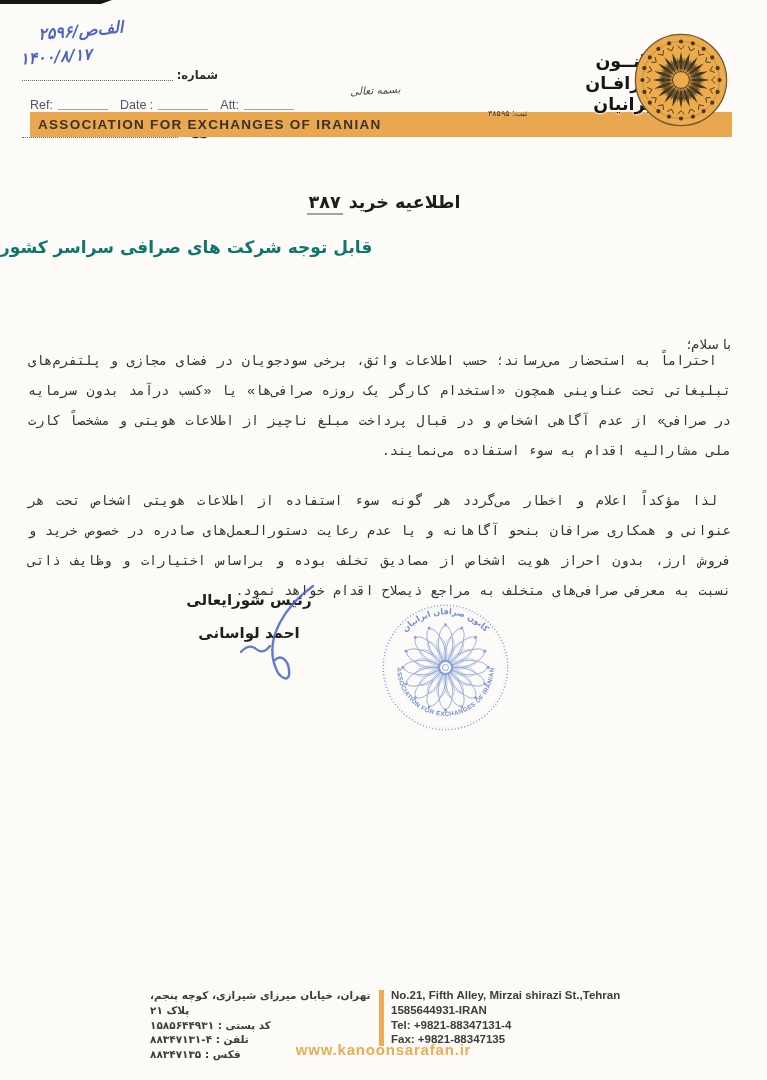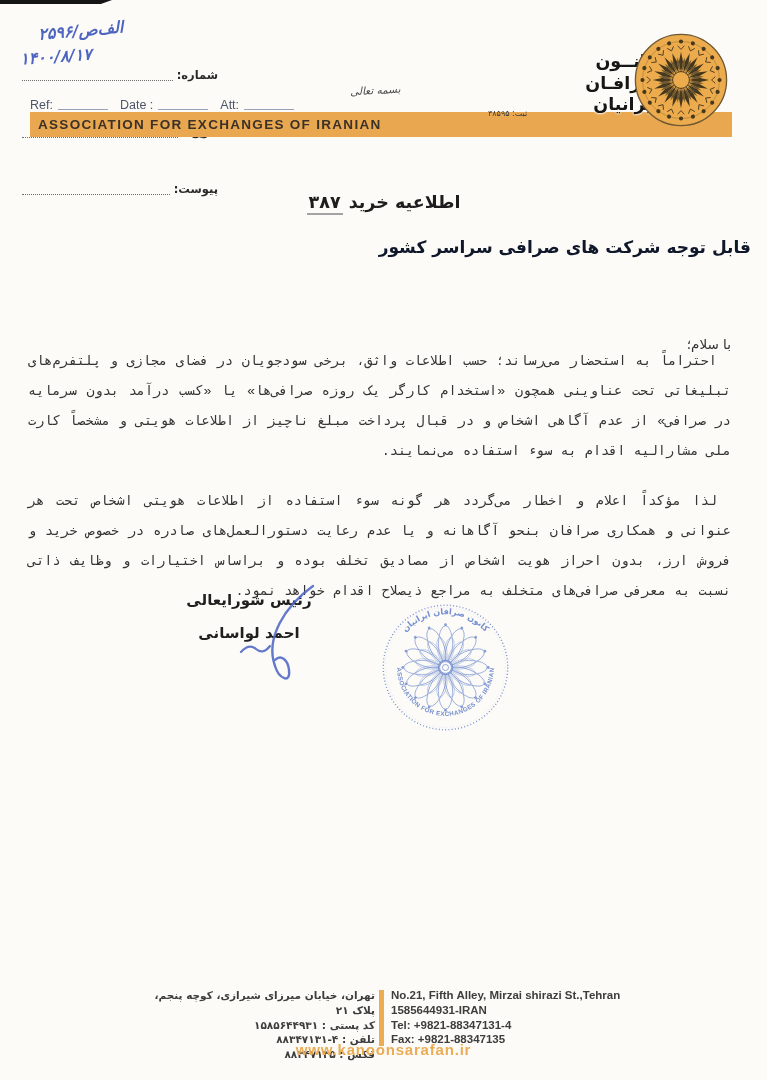--- a/index.html
+++ b/index.html
@@ -39,40 +39,40 @@
   .wordmark div{font-size:17.5px;line-height:21.5px;white-space:nowrap;}
   .wordmark .outlined{text-shadow:0 0 2px #fff,0 0 2px #fff,0 0 3px #fff;}
   .registration{position:absolute;left:488px;top:109px;z-index:3;font-family:"DejaVu Sans",sans-serif;
     font-size:8px;color:#3c3c3c;direction:rtl;}
   .emblem{position:absolute;left:634px;top:33px;width:94px;height:94px;z-index:4;}
 
   
   .title{position:absolute;left:0;right:0;top:192px;text-align:center;direction:rtl;
     font-family:"DejaVu Sans",sans-serif;font-size:17.5px;font-weight:bold;color:#1d1d1d;}
   .title .num{border-bottom:2px solid #a3a3a3;padding:0 2px 1px;}
-  .subtitle{position:absolute;left:0;right:16px;top:237px;text-align:right;direction:rtl;
-    font-family:"DejaVu Sans",sans-serif;font-size:17px;font-weight:bold;color:#0f172a;}
+  .subtitle{position:absolute;left:0;right:8px;top:237px;text-align:left;direction:rtl;
+    font-family:"DejaVu Sans",sans-serif;font-size:17px;font-weight:bold;color:#0f766e;}
 
   
   .salutation{position:absolute;right:36px;top:336px;direction:rtl;
     font-family:"DejaVu Sans",sans-serif;font-size:13.5px;color:#333;}
   .bodytext{position:absolute;left:28px;right:36px;top:347px;direction:rtl;
     font-family:Liberation Mono, monospace;font-size:13.5px;line-height:30px;color:#343434;
     text-align:justify;}
   .bodytext p{margin:0 0 20px 0;text-indent:14px;}
 
   
   .sigblock{position:absolute;left:183px;top:583px;width:132px;text-align:center;direction:rtl;
     font-family:"DejaVu Sans",sans-serif;font-weight:bold;font-size:15px;color:#1f1f1f;margin-top:8px;}
   .sigblock .name{margin-top:15px;}
   .sig-svg{position:absolute;left:235px;top:578px;width:105px;height:118px;}
   .stamp{position:absolute;left:379px;top:601px;width:133px;height:133px;opacity:.85;}
 
   
-  .f-fa{position:absolute;left:150px;top:988px;width:225px;direction:rtl;text-align:right;
+  .f-fa{position:absolute;left:150px;top:988px;width:225px;direction:rtl;text-align:left;
     font-family:"DejaVu Sans",sans-serif;font-size:10.5px;font-weight:bold;color:#3d3d3d;line-height:14.8px;}
   .f-fa .ltr{direction:ltr;unicode-bidi:embed;}
   .f-divider{position:absolute;left:379px;top:990px;width:5px;height:56px;background:#EBAC54;}
   .f-en{position:absolute;left:391px;top:988px;width:240px;font-size:11.5px;font-weight:bold;
     color:#3d3d3d;line-height:14.8px;}
   .website{position:absolute;left:0;right:0;top:1041px;text-align:center;
     font-size:15px;font-weight:bold;color:#EBAC54;letter-spacing:.8px;}
 </style>
 </head>
 <body>
@@ -81,24 +81,20 @@
 
   <div class="scan-strip"></div>
 
   <div class="fields">
     <div class="field-row">
       <span class="field-label">شماره:</span>
       <span class="field-dots"></span>
     </div>
     <div class="field-row">
       <span class="field-label">تاریخ :</span>
-      <span class="field-dots"></span>
-    </div>
-    <div class="field-row">
-      <span class="field-label">پیوست:</span>
       <span class="field-dots"></span>
     </div>
   </div>
   <div class="hand hand1">۲۵۹۶/الف‌ص</div>
   <div class="hand hand2">۱۴۰۰/۸/۱۷</div>
 
   <div class="besmele">بسمه تعالی</div>
 
   <div class="refrow">
     <span>Ref:</span>

